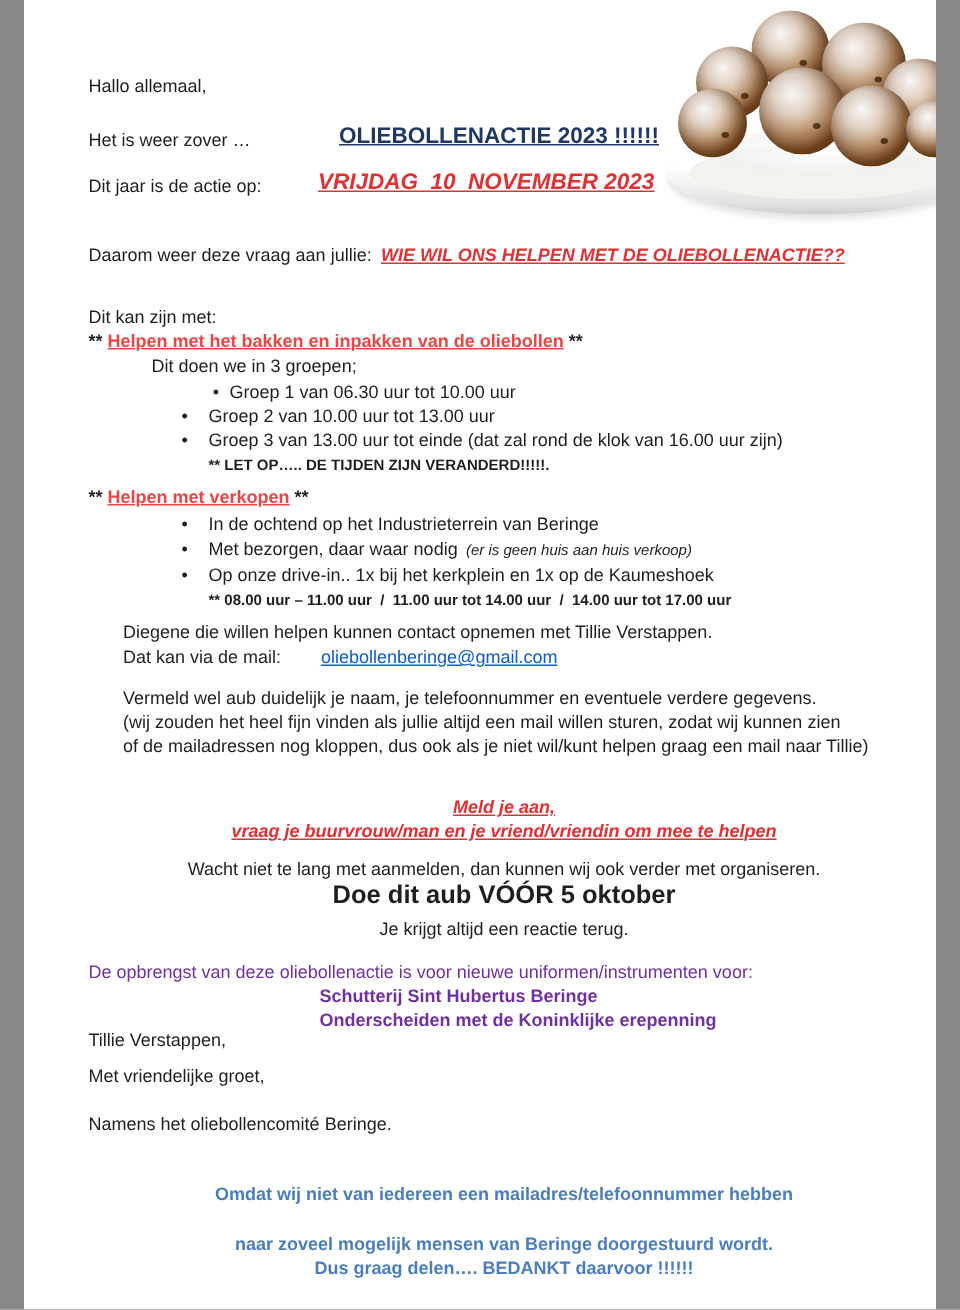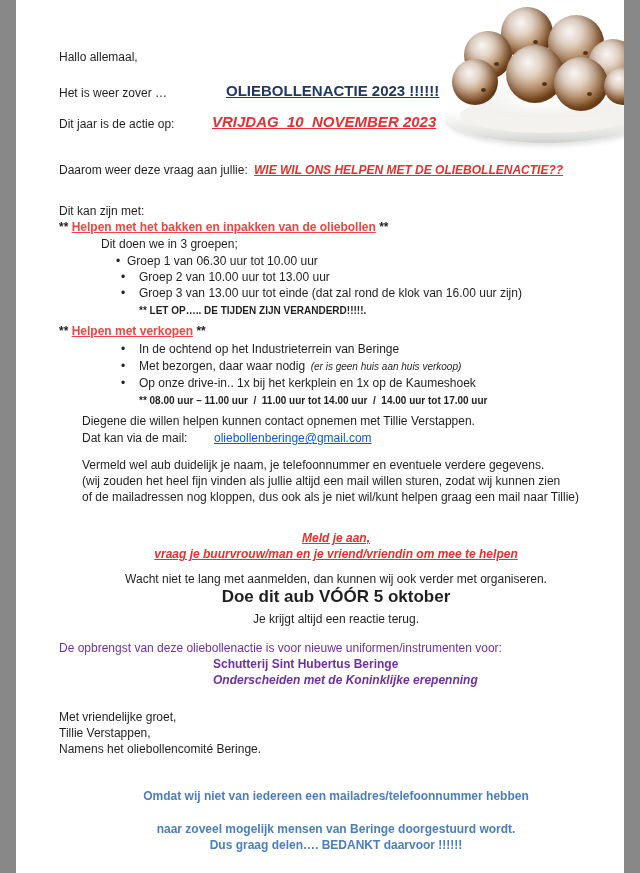--- a/index.html
+++ b/index.html
@@ -84,21 +84,21 @@
   <div class="line" style="left:43px; top:117px;">Dit jaar is de actie op:</div>
   <div class="line red-date" style="left:196px; top:114px;">VRIJDAG  10  NOVEMBER 2023</div>
 
   <div class="line" style="left:43px; top:163px;">Daarom weer deze vraag aan jullie:</div>
   <div class="line red-em" style="left:238px; top:163px;text-decoration:underline;">WIE WIL ONS HELPEN MET DE OLIEBOLLENACTIE??</div>
 
   <div class="line" style="left:43px; top:204px;">Dit kan zijn met:</div>
 
   <div class="line" style="left:43px; top:220px;"><span class="stars">**</span><span> </span><span class="green-head">Helpen met het bakken en inpakken van de oliebollen</span><span> </span><span class="stars">**</span></div>
   <div class="line" style="left:85px; top:237px;">Dit doen we in 3 groepen;</div>
-  <div class="line bullet" style="left:93px; top:254px;text-align:center;"><span>Groep 1 van 06.30 uur tot 10.00 uur</span></div>
+  <div class="line bullet" style="left:119px; top:254px;text-align:center;"><span>Groep 1 van 06.30 uur tot 10.00 uur</span></div>
   <div class="line bullet" style="left:105px; top:270px;"><span>Groep 2 van 10.00 uur tot 13.00 uur</span></div>
   <div class="line bullet" style="left:105px; top:286px;"><span>Groep 3 van 13.00 uur tot einde (dat zal rond de klok van 16.00 uur zijn)</span></div>
   <div class="line small-bold" style="left:123px; top:303px;">** LET OP….. DE TIJDEN ZIJN VERANDERD!!!!!.</div>
 
   <div class="line" style="left:43px; top:324px;"><span class="stars">**</span><span> </span><span class="green-head">Helpen met verkopen</span><span> </span><span class="stars">**</span></div>
   <div class="line bullet" style="left:105px; top:342px;"><span>In de ochtend op het Industrieterrein van Beringe</span><span class="small-italic"></span></div>
   <div class="line bullet" style="left:105px; top:359px;"><span>Met bezorgen, daar waar nodig</span><span class="small-italic">  (er is geen huis aan huis verkoop)</span></div>
   <div class="line bullet" style="left:105px; top:376px;"><span>Op onze drive-in.. 1x bij het kerkplein en 1x op de Kaumeshoek</span><span class="small-italic"></span></div>
   <div class="line small-bold" style="left:123px; top:393px;">** 08.00 uur – 11.00 uur  /  11.00 uur tot 14.00 uur  /  14.00 uur tot 17.00 uur</div>
 
@@ -112,23 +112,23 @@
 
   <div class="line centered red-em" style="top:531px;">Meld je aan,</div>
   <div class="line centered" style="top:572px;">Wacht niet te lang met aanmelden, dan kunnen wij ook verder met organiseren.</div>
 
   <div class="line centered red-em" style="top:547px;">vraag je buurvrouw/man en je vriend/vriendin om mee te helpen</div>
   <div class="line centered big-bold" style="top:589px;text-align:center;">Doe dit aub VÓÓR 5 oktober</div>
   <div class="line centered" style="top:612px;">Je krijgt altijd een reactie terug.</div>
 
   <div class="line purple" style="left:43px; top:641px;">De opbrengst van deze oliebollenactie is voor nieuwe uniformen/instrumenten voor:</div>
   <div class="line purple-bold" style="left:197px; top:657px;">Schutterij Sint Hubertus Beringe</div>
-  <div class="line purple-bold" style="left:197px; top:673px;font-style:italic;">Onderscheiden met de Koninklijke erepenning</div>
+  <div class="line purple-bold" style="left:197px; top:673px;">Onderscheiden met de Koninklijke erepenning</div>
 
   <div class="line" style="left:43px; top:710px;">Met vriendelijke groet,</div>
-  <div class="line" style="left:43px; top:726px;">Tillie Verstappen,</div>
+  <div class="line" style="left:43px; top:686px;">Tillie Verstappen,</div>
   <div class="line" style="left:43px; top:742px;">Namens het oliebollencomité Beringe.</div>
 
   <div class="line centered blue-footer" style="top:789px;">Omdat wij niet van iedereen een mailadres/telefoonnummer hebben</div>
   <div class="line centered blue-footer" style="top:822px;">naar zoveel mogelijk mensen van Beringe doorgestuurd wordt.</div>
   <div class="line centered blue-footer" style="top:838px;">Dus graag delen…. BEDANKT daarvoor !!!!!!</div>
 
 </div>
 
 </body></html>

